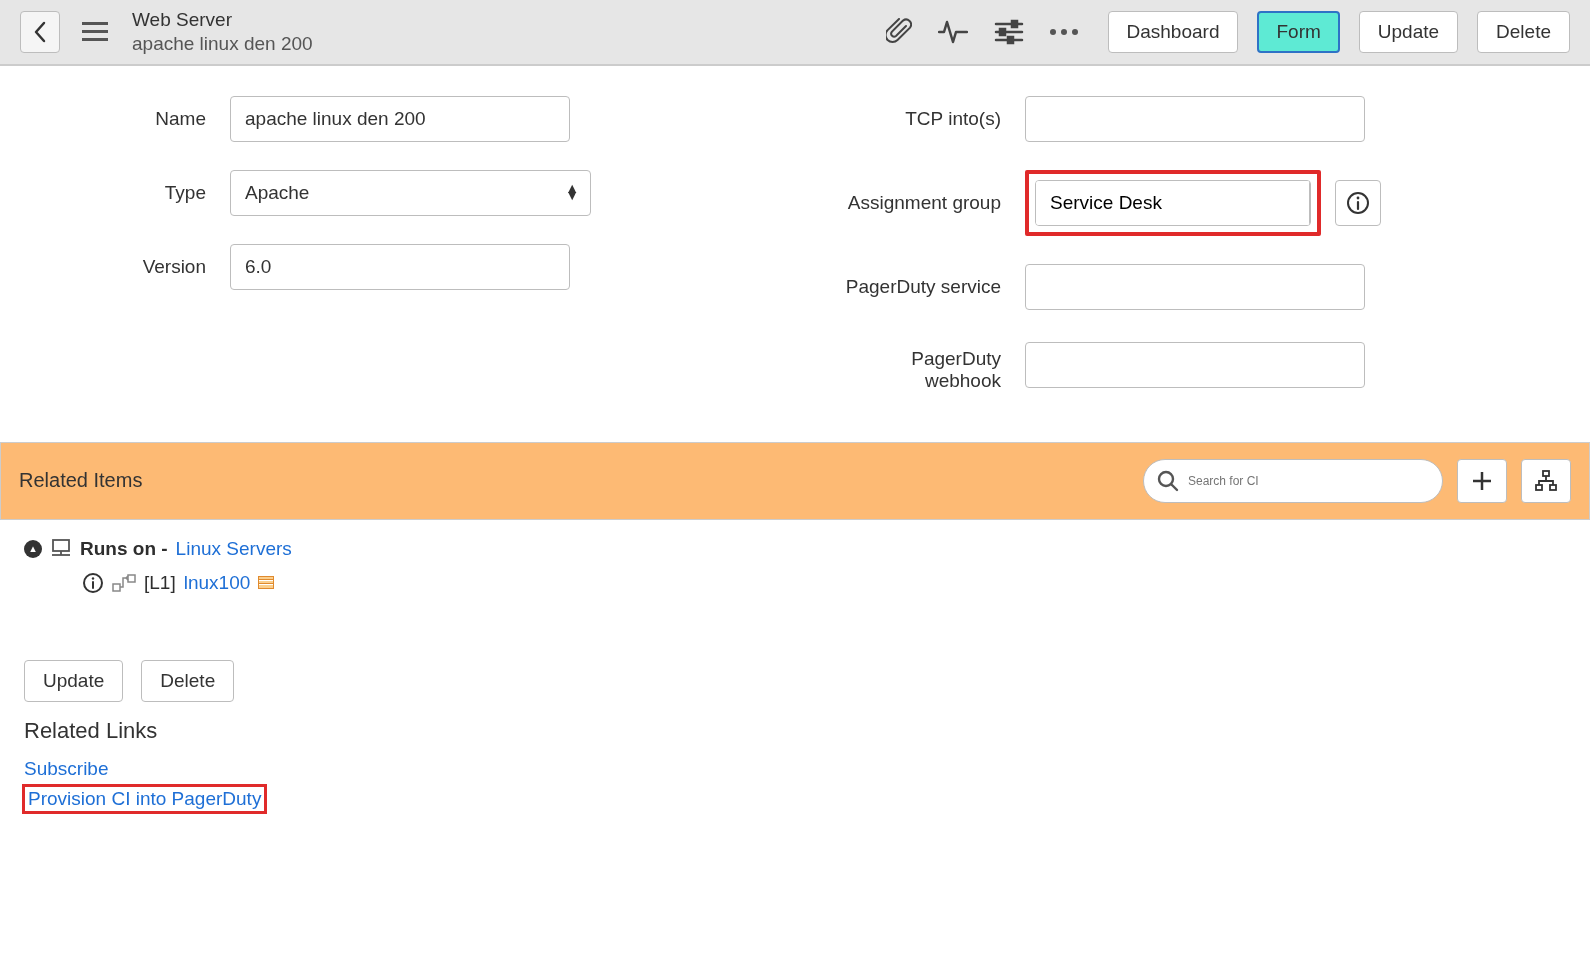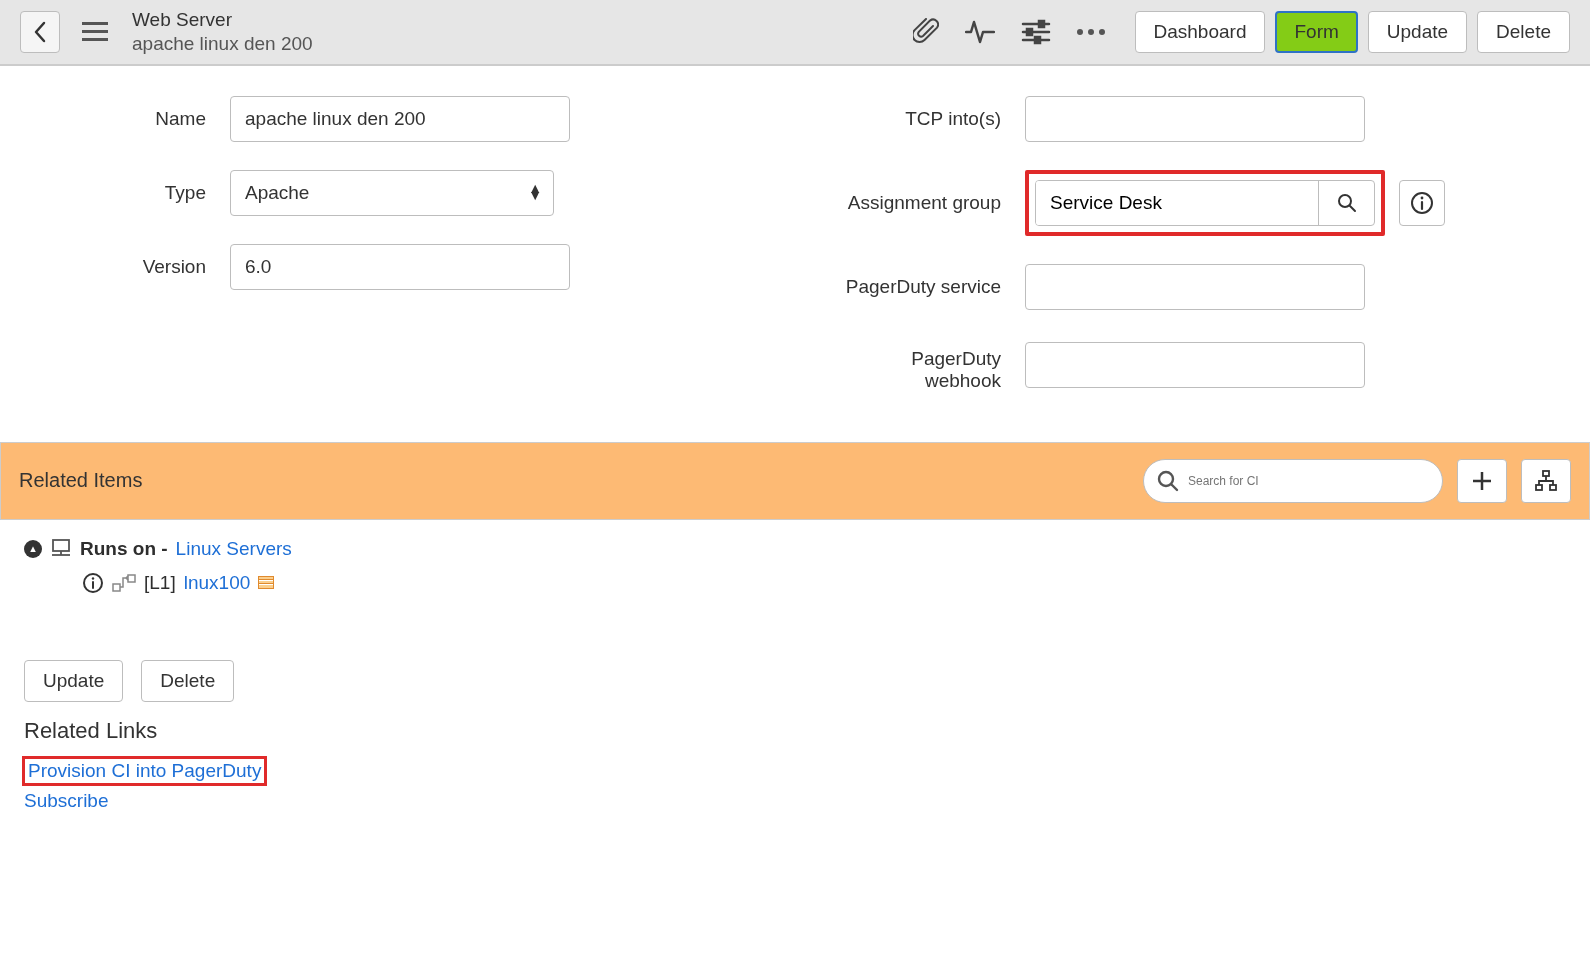--- a/index.html
+++ b/index.html
@@ -11,36 +11,36 @@
 .hamburger { display: flex; flex-direction: column; gap: 5px; cursor: pointer; padding: 4px; margin-left: 8px; }
 .hamburger span { display: block; width: 26px; height: 3px; background: #555; }
 .title-block { margin-left: 10px; line-height: 1.25; }
 .title-main { font-size: 19px; color: #333; }
 .title-sub { font-size: 19px; color: #555; }
 .header-spacer { flex: 1; }
 .header-icons { display: flex; align-items: center; gap: 26px; margin-right: 20px; }
 .header-icons .hicon { cursor: pointer; color: #444; }
 .dots { display: flex; gap: 5px; align-items: center; }
 .dots span { width: 6px; height: 6px; background: #555; border-radius: 50%; display: block; }
-.header-btns { display: flex; gap: 10px; align-items: center; }
+.header-btns { display: flex; gap: 19px; align-items: center; }
 .btn { background: #fff; border: 1px solid #bdbdbd; border-radius: 4px; padding: 9px 18px; font-size: 19px; cursor: pointer; color: #333; }
-.btn.active { background: #84cc16; border: 2px solid #2e72c6; padding: 8px 17px; }
+.btn.active { background: #5eead4; border: 2px solid #2e72c6; padding: 8px 17px; }
 
 
 .form-area { display: flex; padding: 30px 20px 20px 20px; gap: 40px; }
 .form-col { flex: 1; display: flex; flex-direction: column; gap: 28px; }
 .form-row { display: flex; align-items: center; }
 .form-label { width: 210px; text-align: right; padding-right: 24px; font-size: 19px; color: #333; }
 .form-label.top { align-self: flex-start; padding-top: 10px; }
 .form-control { height: 46px; border: 1px solid #bdbdbd; border-radius: 4px; padding: 0 14px; font-size: 19px; color: #333; width: 340px; background: #fff; }
-.select-wrap { position: relative; width: 324px; border-radius: 23px; }
+.select-wrap { position: relative; width: 361px; border-radius: 23px; }
 .select-wrap .form-control { width: 100%; }
 .select-caret { position: absolute; right: 12px; top: 50%; transform: translateY(-50%); pointer-events: none; font-size: 14px; color: #333; line-height: 0.55; }
 .lookup-wrap { display: flex; align-items: center; }
-.lookup-input-wrap { display: flex; border: 1px solid #bdbdbd; border-radius: 4px; overflow: hidden; height: 46px; width: 340px; }
+.lookup-input-wrap { display: flex; border: 1px solid #bdbdbd; border-radius: 4px; overflow: hidden; height: 46px; width: 276px; }
 .lookup-input { border: none; outline: none; padding: 0 14px; font-size: 19px; flex: 1; }
 .lookup-search { width: 56px; border-left: 1px solid #bdbdbd; display: flex; align-items: center; justify-content: center; cursor: pointer; }
 .info-btn { width: 46px; height: 46px; border: 1px solid #bdbdbd; border-radius: 4px; display: flex; align-items: center; justify-content: center; margin-left: 14px; cursor: pointer; }
 
 .highlight-box { border: 4px solid #e02a2a; padding: 6px; border-radius: 2px; }
 .highlight-inline { outline: 3px solid #e02a2a; outline-offset: -1px; }
 
 
 .related-bar { margin-top: 30px; background: #fdba74; border: 1px solid #ccc; display: flex; align-items: center; padding: 16px 18px; }
 .related-title { font-size: 20px; color: #333; }
@@ -257,15 +257,15 @@
   </div>
 </div>
 
 <div class="bottom-btns">
   <button class="btn">Update</button>
   <button class="btn">Delete</button>
 </div>
 
 <div class="related-links">
   <h3>Related Links</h3>
+  <a class="link">Subscribe</a>
   <a class="link highlight-inline" style="display:inline-block;padding:2px 4px;">Provision CI into PagerDuty</a>
-  <a class="link">Subscribe</a>
 </div>
 
 </body></html>

